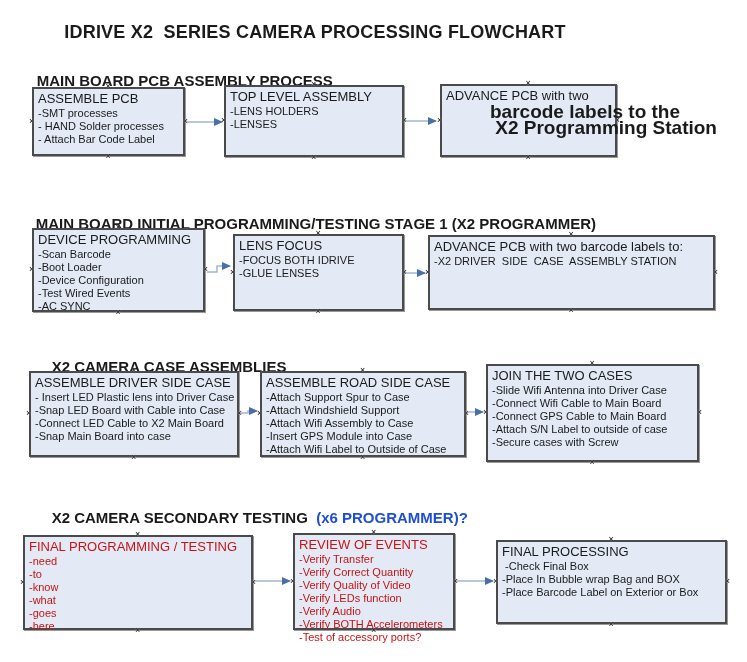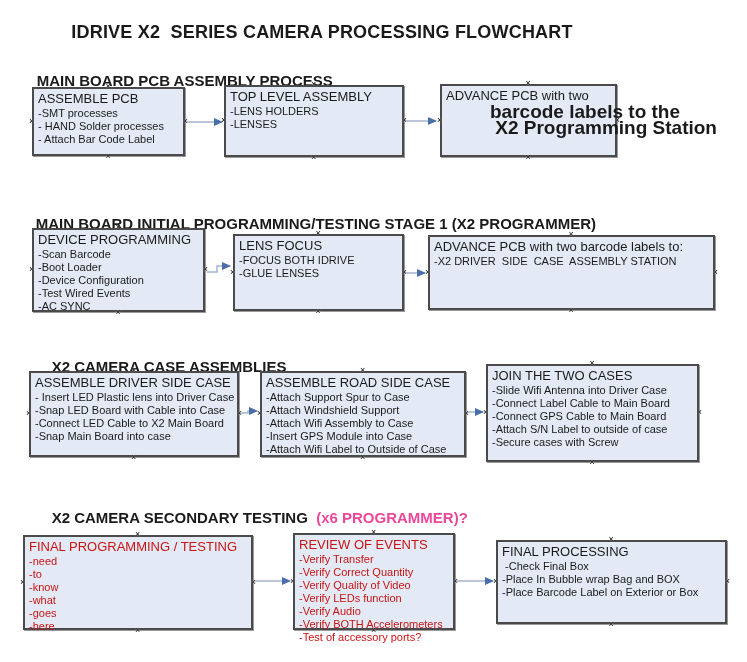--- a/index.html
+++ b/index.html
@@ -1,21 +1,21 @@
 <!DOCTYPE html>
 <html><head>
 <meta charset="utf-8">
 <style>
   html,body{margin:0;padding:0;background:#ffffff;}
   body{font-family:"Liberation Sans","DejaVu Sans",sans-serif;color:#1a1a1a;}
   .canvas{position:relative;width:747px;height:662px;background:#ffffff;overflow:hidden;}
-  .page-title{position:absolute;left:11px;top:22px;width:622px;text-align:center;
+  .page-title{position:absolute;left:4px;top:22px;width:622px;text-align:center;
     font-size:18px;font-weight:bold;letter-spacing:.2px;white-space:pre;}
   .section-heading{position:absolute;font-size:15px;font-weight:bold;white-space:pre;}
-  .section-heading .red-part{color:#ec4899;}
+  .section-heading .red-part{color:#1d4ed8;}
   .flowbox{position:absolute;background:#e3eaf5;border:2px solid #4a4a4a;
     box-shadow:1px 1px 0 #9a9a9a;box-sizing:border-box;padding:2px 4px 0 4px;}
   .box-title{font-size:13px;font-weight:normal;line-height:16px;white-space:pre;}
   .box-lines .line{font-size:11px;line-height:13px;white-space:pre;}
   .flowbox.red-box .box-title,.flowbox.red-box .box-lines .line{color:#c81414;}
   .flowbox.bold-lines .box-lines .line{font-weight:bold;font-size:19px;line-height:16px;margin-left:44px;}
   .handle{position:absolute;font-size:9px;line-height:9px;color:#000;
     text-shadow:0 0 1px #fff;pointer-events:none;}
   .h-top{top:-7px;left:50%;margin-left:-3px;}
   .h-bottom{bottom:-7px;left:50%;margin-left:-3px;}
@@ -138,21 +138,21 @@
       </div>
   <span class="handle h-top">×</span>
       <span class="handle h-bottom">×</span>
       <span class="handle h-left">×</span>
       <span class="handle h-right">×</span>
     </div>
   <div class="flowbox" style="left:486px;top:364px;width:213px;height:98px">
     <div class="box-title">JOIN THE TWO CASES</div>
     <div class="box-lines">
         <div class="line">-Slide Wifi Antenna into Driver Case</div>
-        <div class="line">-Connect Label Cable to Main Board</div>
+        <div class="line">-Connect Wifi Cable to Main Board</div>
         <div class="line">-Connect GPS Cable to Main Board</div>
         <div class="line">-Attach S/N Label to outside of case</div>
         <div class="line">-Secure cases with Screw</div>
       </div>
   <span class="handle h-top">×</span>
       <span class="handle h-bottom">×</span>
       <span class="handle h-left">×</span>
       <span class="handle h-right">×</span>
     </div>
 

